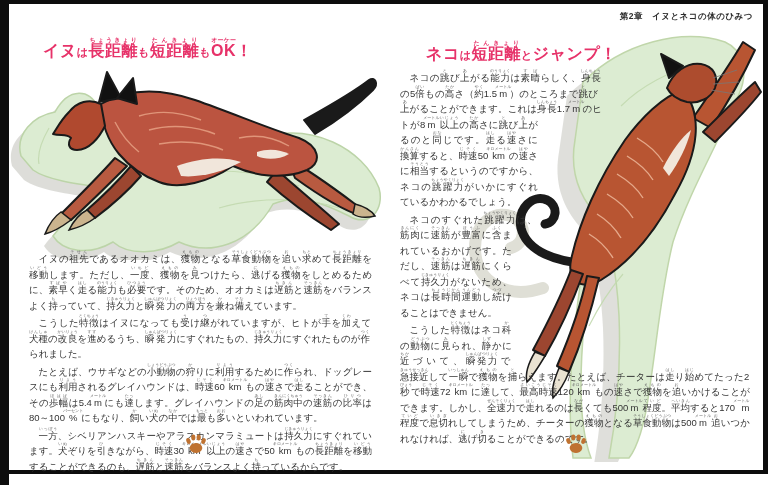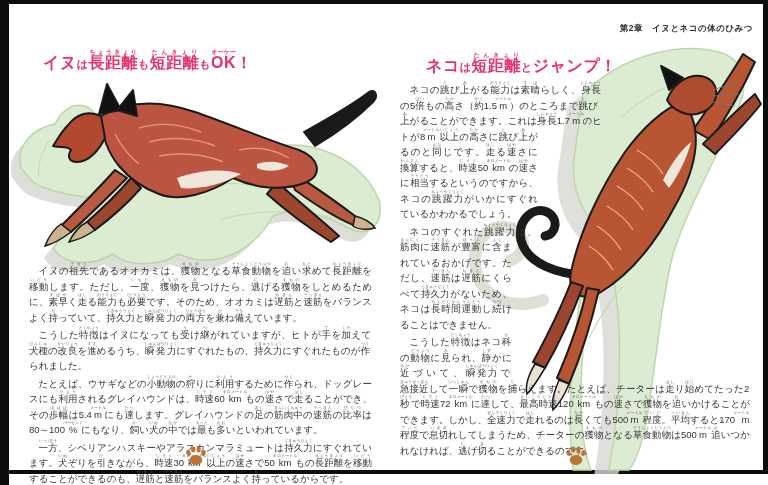--- a/index.html
+++ b/index.html
@@ -7,21 +7,21 @@
     position:relative;width:768px;height:485px;background:#ffffff;overflow:hidden;
     font-family:"Liberation Sans","DejaVu Sans",sans-serif;
   }
   
   .border{position:absolute;background:#0d0d0d;}
   .b-top{left:0;top:0;width:768px;height:4px;}
   .b-left{left:0;top:0;width:9px;height:485px;}
   .b-right{right:0;top:0;width:5px;height:471px;}
   .b-bottom{left:0;top:470px;width:768px;height:4px;}
 
-  .page{position:absolute;top:16px;height:458px;}
+  .page{position:absolute;top:4px;height:458px;}
   .page-l{left:9px;width:375px;}
   .page-r{left:390px;width:373px;}
 
   
   .headline{
     position:absolute;z-index:3;font-weight:bold;font-size:16px;letter-spacing:.5px;
     white-space:nowrap;line-height:1;
   }
   .headline .ptc{font-size:11px;}
   .headline ruby rt{font-size:6px;font-weight:bold;letter-spacing:0;}

